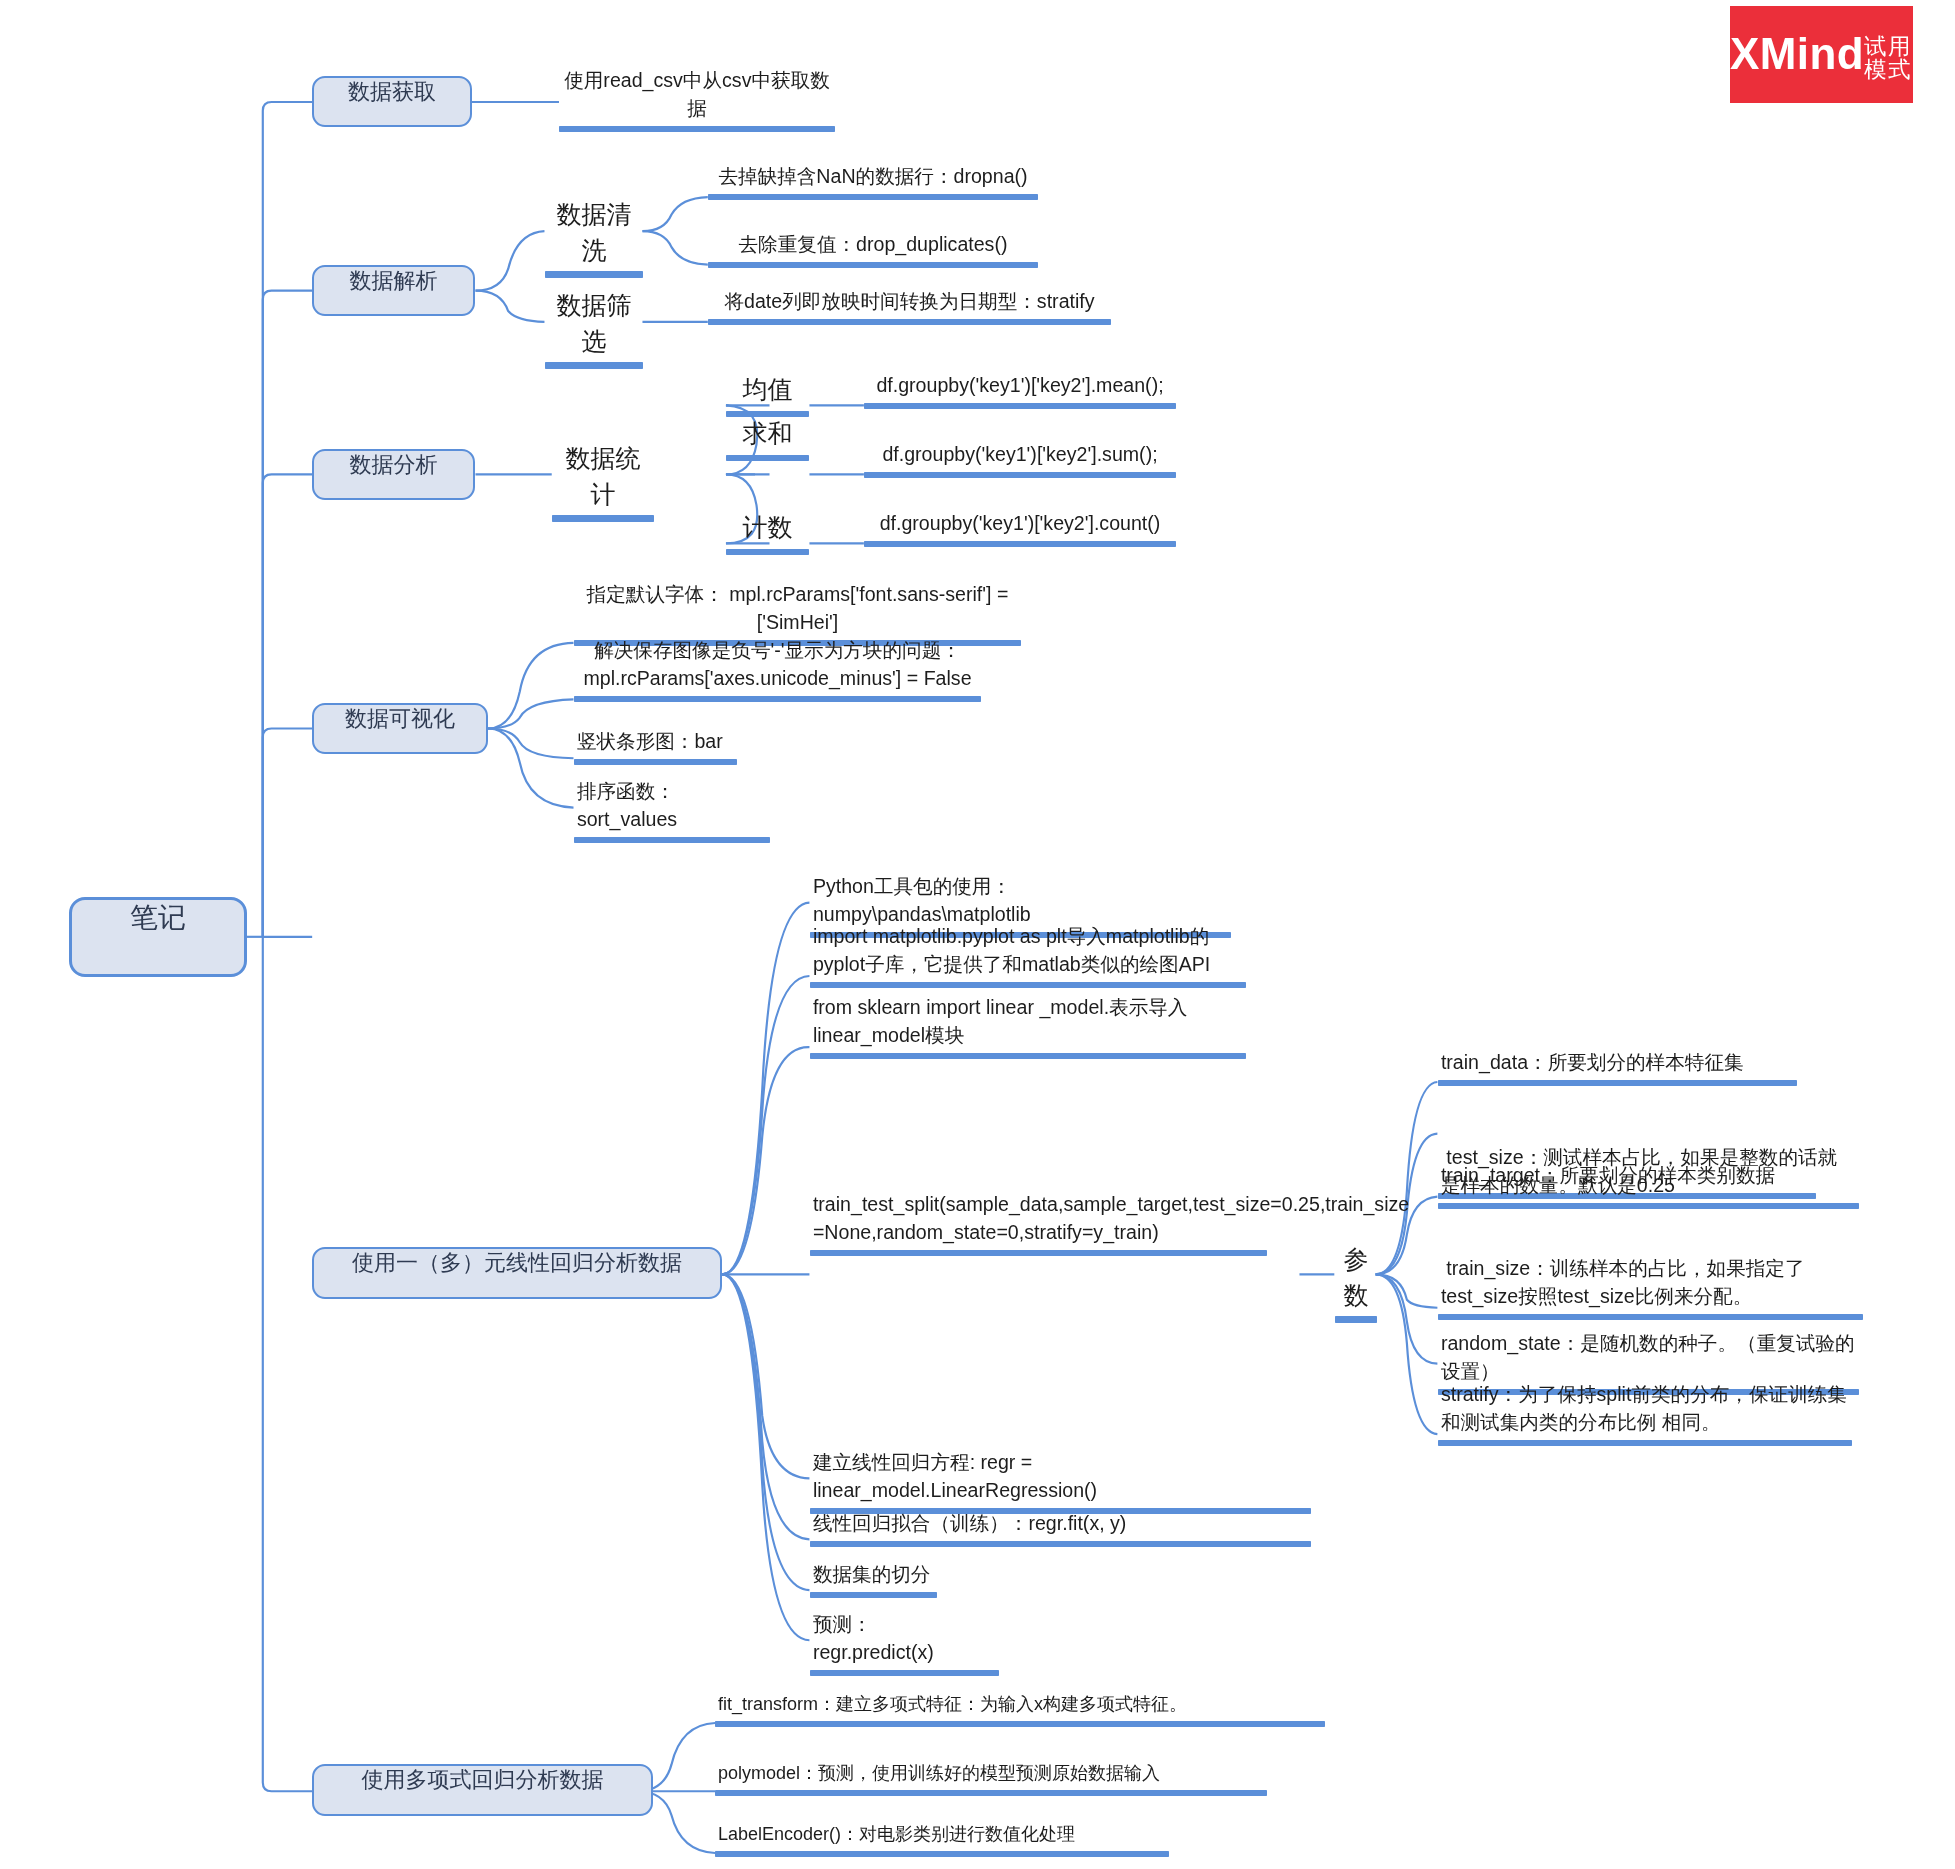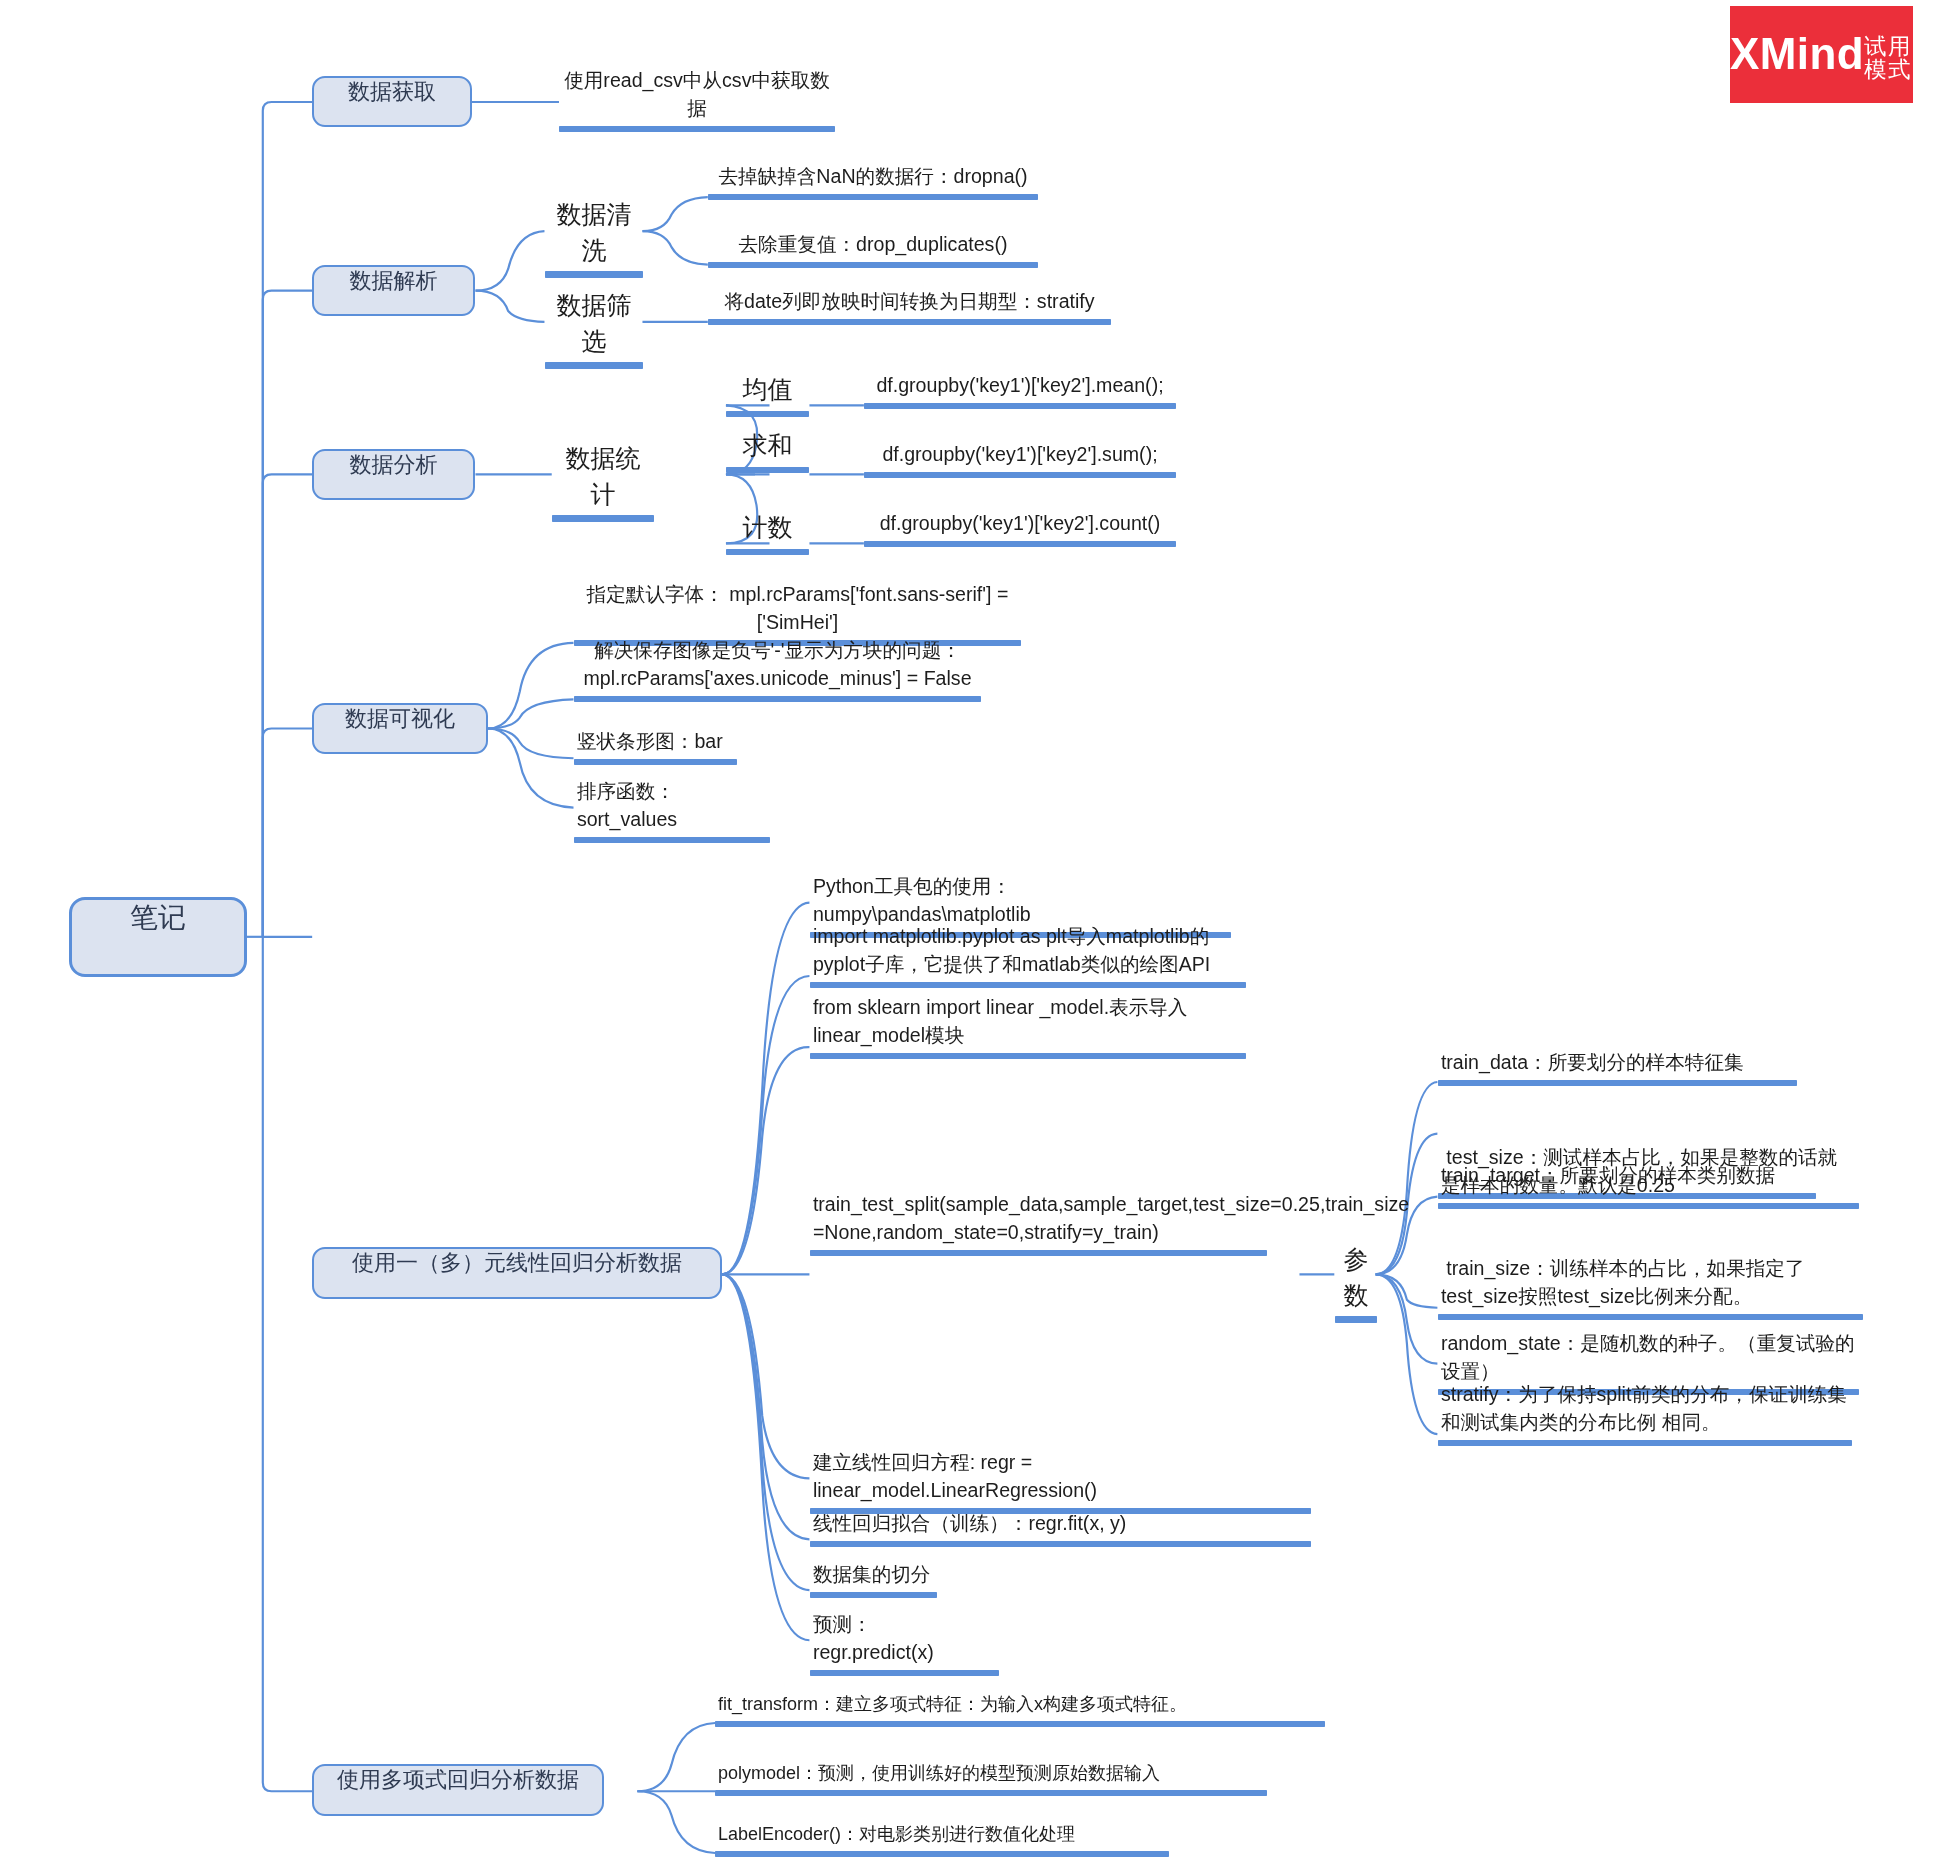--- a/index.html
+++ b/index.html
@@ -184,21 +184,21 @@
   </div>
 
   <div class="boxnode main" style="left:312px; top:703px; width:176px; height:51px;">
     <span>数据可视化</span>
   </div>
 
   <div class="boxnode main" style="left:312px; top:1247px; width:410px; height:52px;">
     <span>使用一（多）元线性回归分析数据</span>
   </div>
 
-  <div class="boxnode main" style="left:312px; top:1764px; width:292px; height:52px;">
+  <div class="boxnode main" style="left:312px; top:1764px; width:341px; height:52px;">
     <span>使用多项式回归分析数据</span>
   </div>
 
   <div class="topic lvl-leaf ctr" style="left:559px; top:67px; width:276px;">
     <span class="t-text">使用read_csv中从csv中获取数据</span>
     <span class="t-rule"></span>
   </div>
 
   <div class="topic lvl-label ctr" style="left:545px; top:197px; width:98px;">
     <span class="t-text">数据清洗</span>
@@ -224,21 +224,21 @@
 
   <div class="topic lvl-label ctr" style="left:552px; top:441px; width:102px;">
     <span class="t-text">数据统计</span>
     <span class="t-rule"></span>
   </div>
 
   <div class="topic lvl-label ctr" style="left:726px; top:372px; width:83px;">
     <span class="t-text">均值</span>
     <span class="t-rule"></span>
   </div>
-  <div class="topic lvl-label ctr" style="left:726px; top:428px; width:83px;">
+  <div class="topic lvl-label ctr" style="left:726px; top:416px; width:83px;">
     <span class="t-text">求和</span>
     <span class="t-rule"></span>
   </div>
   <div class="topic lvl-label ctr" style="left:726px; top:510px; width:83px;">
     <span class="t-text">计数</span>
     <span class="t-rule"></span>
   </div>
 
   <div class="topic lvl-leaf ctr" style="left:864px; top:372px; width:312px;">
     <span class="t-text">df.groupby('key1')['key2'].mean();</span>

